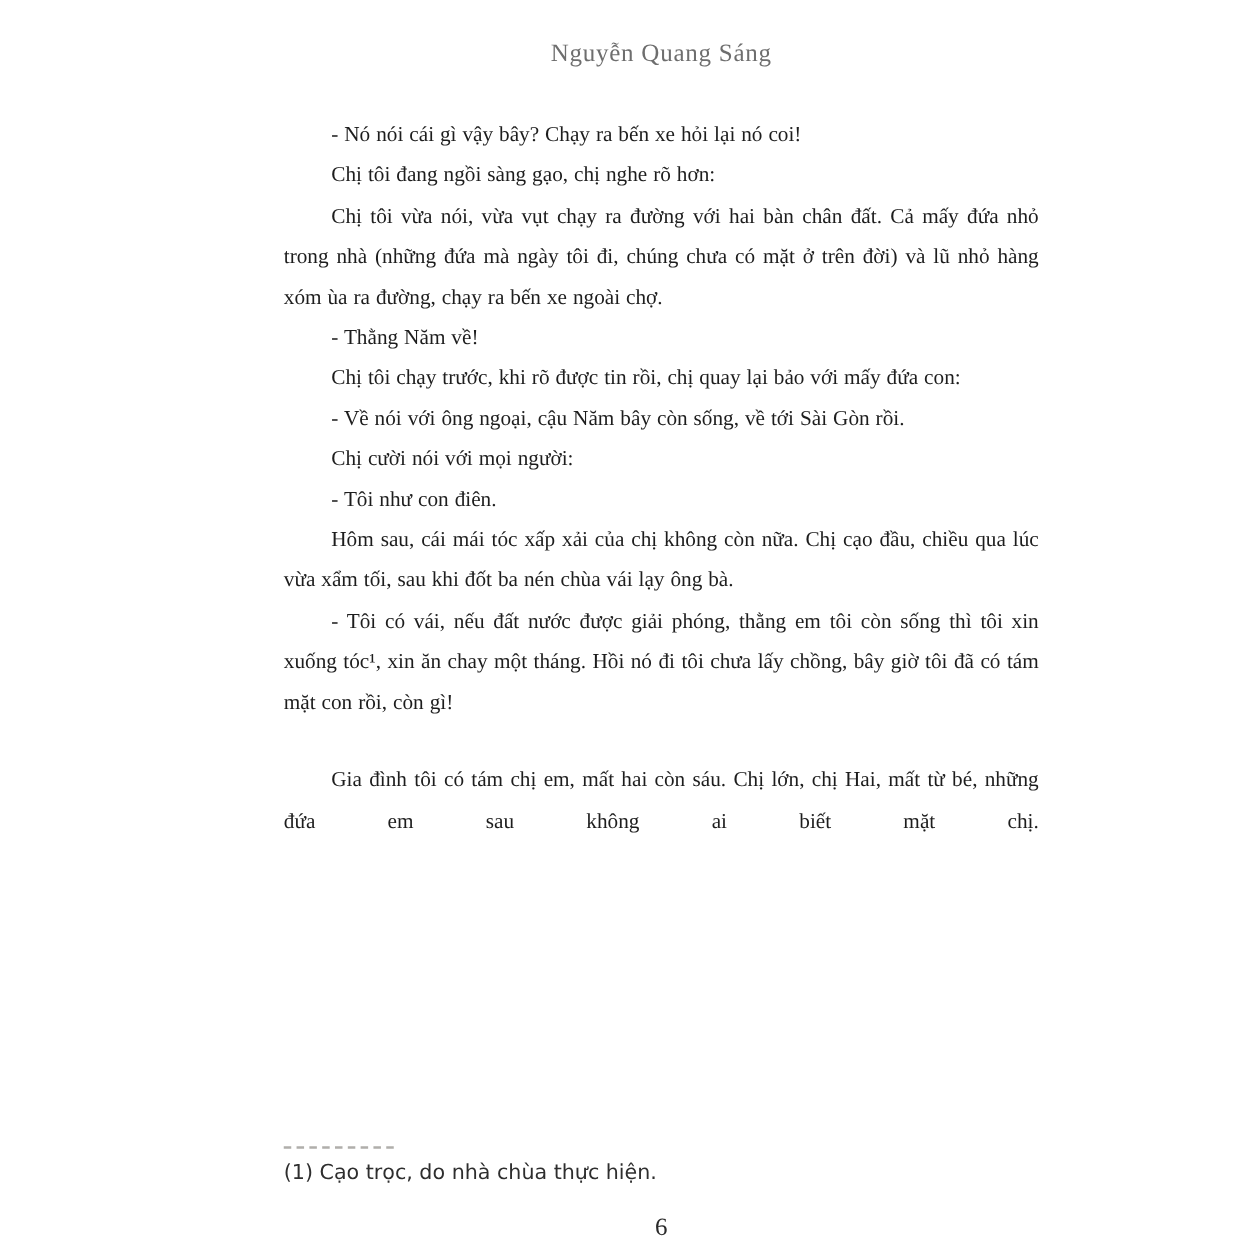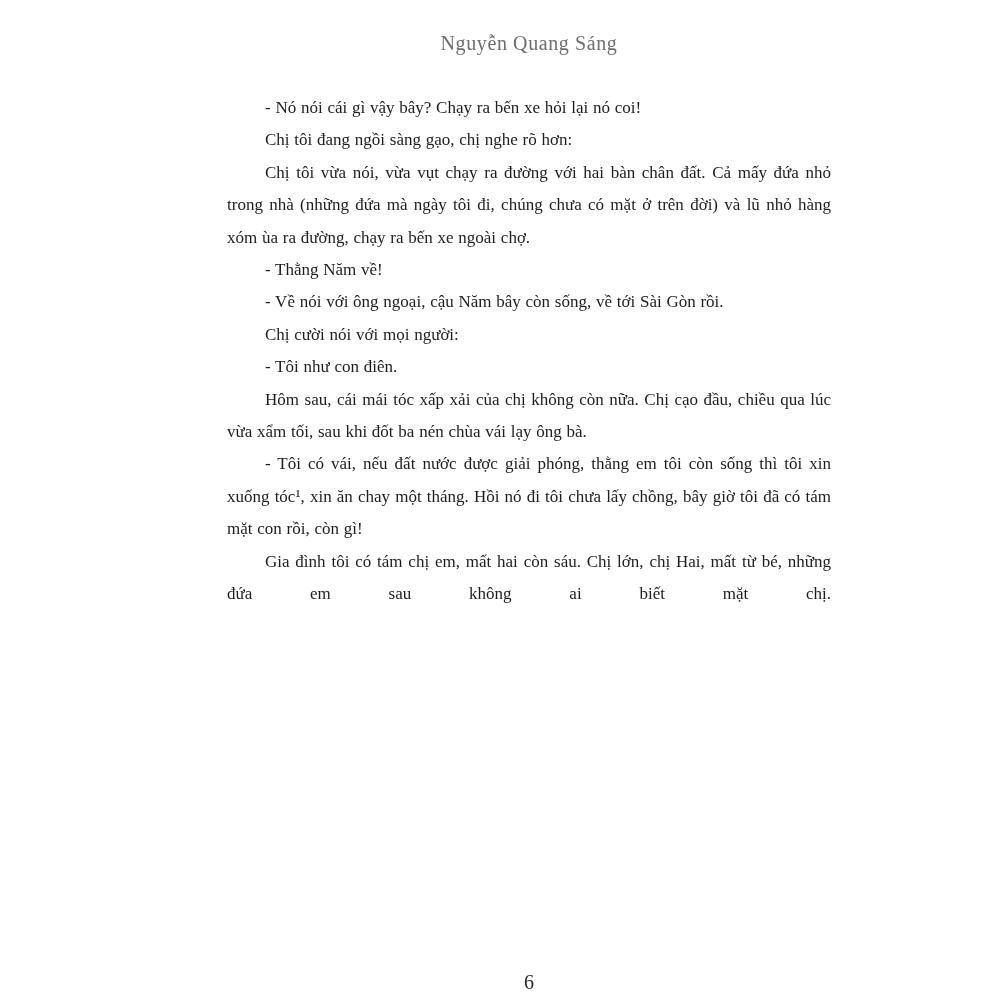--- a/index.html
+++ b/index.html
@@ -45,21 +45,21 @@
   }
   .para {
     font-size: 17px;
     line-height: 32.4px;
     text-align: justify;
     text-indent: 38px;
     color: var(--text);
     word-spacing: 0.5px;
   }
   
-  .para.cont { text-align-last: justify; }
+  .para.cont { text-align-last: justify; margin-top: 30px; }
   .footnote-area {
     position: absolute;
     left: 227px;
     top: 917px;
     width: 604px;
   }
   .footnote-divider {
     width: 88px;
     height: 0;
     border-top: 2px dashed var(--divider);
@@ -86,24 +86,29 @@
 
 <div class="page">
 
   <div class="running-header">Nguyễn Quang Sáng</div>
 
   <div class="body-text">
       <p class="para">- Nó nói cái gì vậy bây? Chạy ra bến xe hỏi lại nó coi!</p>
       <p class="para">Chị tôi đang ngồi sàng gạo, chị nghe rõ hơn:</p>
       <p class="para">Chị tôi vừa nói, vừa vụt chạy ra đường với hai bàn chân đất. Cả mấy đứa nhỏ trong nhà (những đứa mà ngày tôi đi, chúng chưa có mặt ở trên đời) và lũ nhỏ hàng xóm ùa ra đường, chạy ra bến xe ngoài chợ.</p>
       <p class="para">- Thằng Năm về!</p>
+      <p class="para">Chị tôi chạy trước, khi rõ được tin rồi, chị quay lại bảo với mấy đứa con:</p>
       <p class="para">- Về nói với ông ngoại, cậu Năm bây còn sống, về tới Sài Gòn rồi.</p>
       <p class="para">Chị cười nói với mọi người:</p>
       <p class="para">- Tôi như con điên.</p>
       <p class="para">Hôm sau, cái mái tóc xấp xải của chị không còn nữa. Chị cạo đầu, chiều qua lúc vừa xẩm tối, sau khi đốt ba nén chùa vái lạy ông bà.</p>
       <p class="para">- Tôi có vái, nếu đất nước được giải phóng, thằng em tôi còn sống thì tôi xin xuống tóc¹, xin ăn chay một tháng. Hồi nó đi tôi chưa lấy chồng, bây giờ tôi đã có tám mặt con rồi, còn gì!</p>
       <p class="para cont">Gia đình tôi có tám chị em, mất hai còn sáu. Chị lớn, chị Hai, mất từ bé, những đứa em sau không ai biết mặt chị.</p>
     </div>
 
+  <div class="footnote-area">
+    <div class="footnote-divider"></div>
+    <div class="footnote-text">(1) Cạo trọc, do nhà chùa thực hiện.</div>
+  </div>
 
   <div class="page-number">6</div>
 
 </div>
 
 </body></html>

